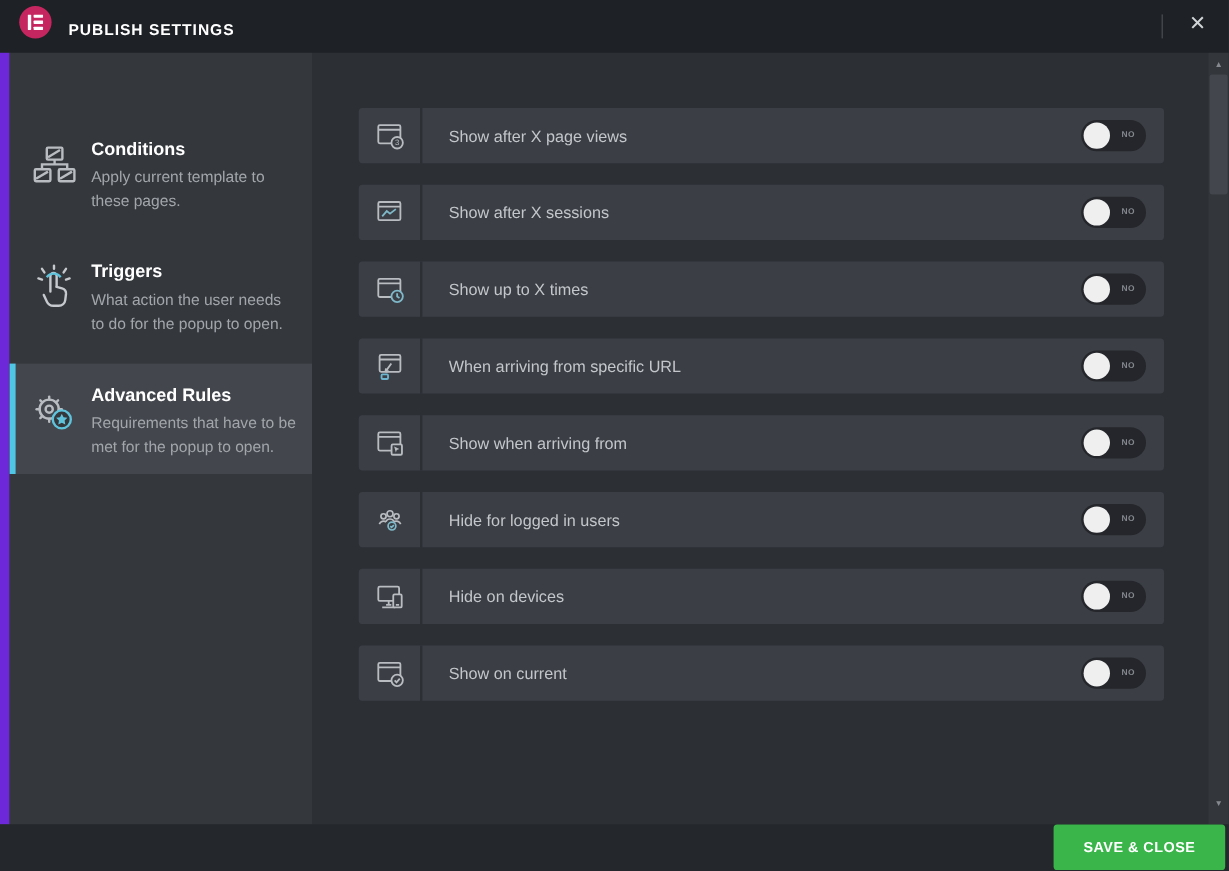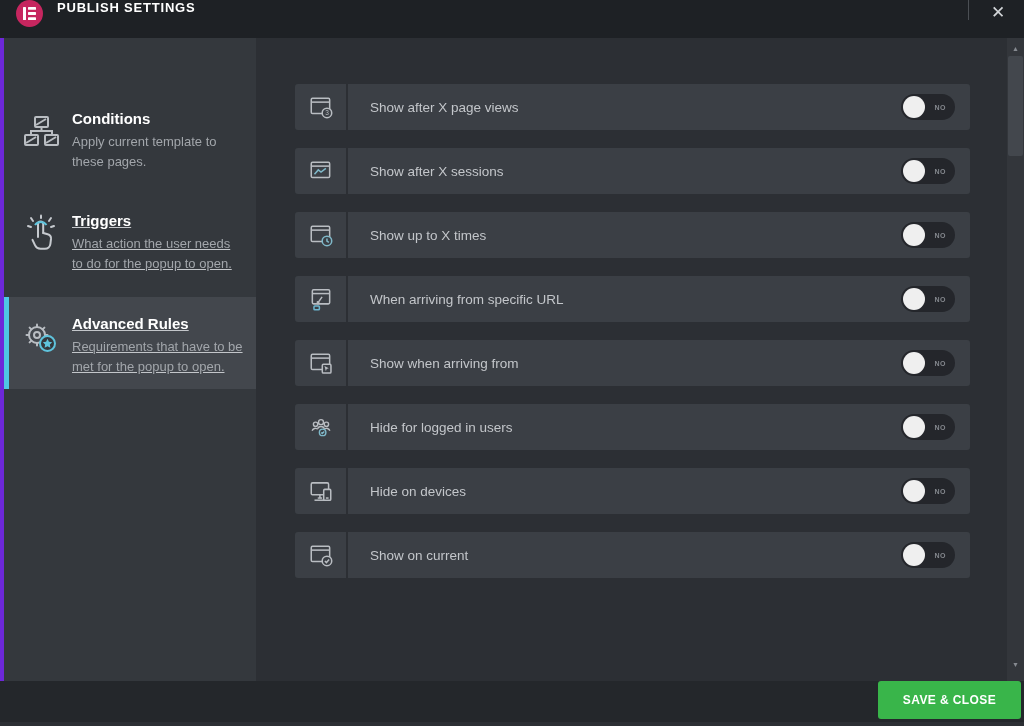--- a/index.html
+++ b/index.html
@@ -5,36 +5,36 @@
   :root{
     --topbar-bg:#1e2125; --sidebar-bg:#34383d; --main-bg:#2c2f34;
     --row-bg:#3b3f45; --accent:#4fc6e4; --brand:#c6265f; --green:#39b54a;
     --icon-gray:#b9bdc2;
   }
   *{margin:0;padding:0;box-sizing:border-box;}
   html,body{width:1024px;height:726px;overflow:hidden;}
   body{font-family:"Liberation Sans","DejaVu Sans",sans-serif;background:var(--main-bg);color:#c3c6ca;}
 
   
-  .topbar{height:38px;background:var(--topbar-bg);display:flex;align-items:flex-start;padding:0 14px 12px 16px;}
+  .topbar{height:44px;background:var(--topbar-bg);display:flex;align-items:flex-end;padding:0 14px 12px 16px;}
   .logo{width:27px;height:27px;border-radius:50%;background:var(--brand);display:flex;align-items:center;justify-content:center;flex:0 0 auto;}
   .topbar-title{margin-left:14px;font-size:13px;font-weight:bold;letter-spacing:.8px;color:#ffffff;}
   .topbar-spacer{flex:1;}
   .topbar-divider{width:1px;height:20px;background:#4b4f54;margin-right:17px;}
   .close-btn{width:24px;height:24px;display:flex;align-items:center;justify-content:center;color:#d2d5d8;font-size:17px;cursor:pointer;background:none;border:none;font-family:inherit;}
 
   
-  .app{display:flex;height:643px;border-left:4px solid #6d28d9;}
+  .app{display:flex;height:643px;border-left:8px solid #6d28d9;}
   .sidebar{width:252px;background:var(--sidebar-bg);flex:0 0 auto;padding-top:58px;}
   .main{flex:1;background:var(--main-bg);padding:46px 37px 0 39px;}
   .vscroll{width:17px;background:#33363b;flex:0 0 auto;position:relative;}
 
   
   .side-item{display:flex;align-items:flex-start;padding:14px 12px 14px 14px;cursor:pointer;}
-  .side-item + .side-item{margin-top:12px;text-decoration:underline;}
+  .side-item + .side-item{margin-top:12px;}
   .side-item.selected{background:#43474d;border-left:5px solid var(--accent);padding-left:9px;padding-top:18px;padding-bottom:12px;margin-top:8px;}
   .side-icon{width:46px;flex:0 0 auto;display:flex;justify-content:center;margin-top:2px;}
   .side-text{margin-left:8px;width:176px;}
   .side-title{font-size:15px;font-weight:bold;color:#ffffff;margin-bottom:5px;}
   .side-desc{font-size:13px;color:#a2a6ab;line-height:1.55;}
 
   
   .rule-row{display:flex;align-items:center;height:46px;background:var(--row-bg);border-radius:3px;margin-bottom:18px;cursor:pointer;}
   .rule-icon-cell{width:53px;height:100%;display:flex;align-items:center;justify-content:center;border-right:2px solid var(--main-bg);flex:0 0 auto;}
   .rule-label{flex:1;margin-left:22px;font-size:13.5px;color:#c3c6ca;}

